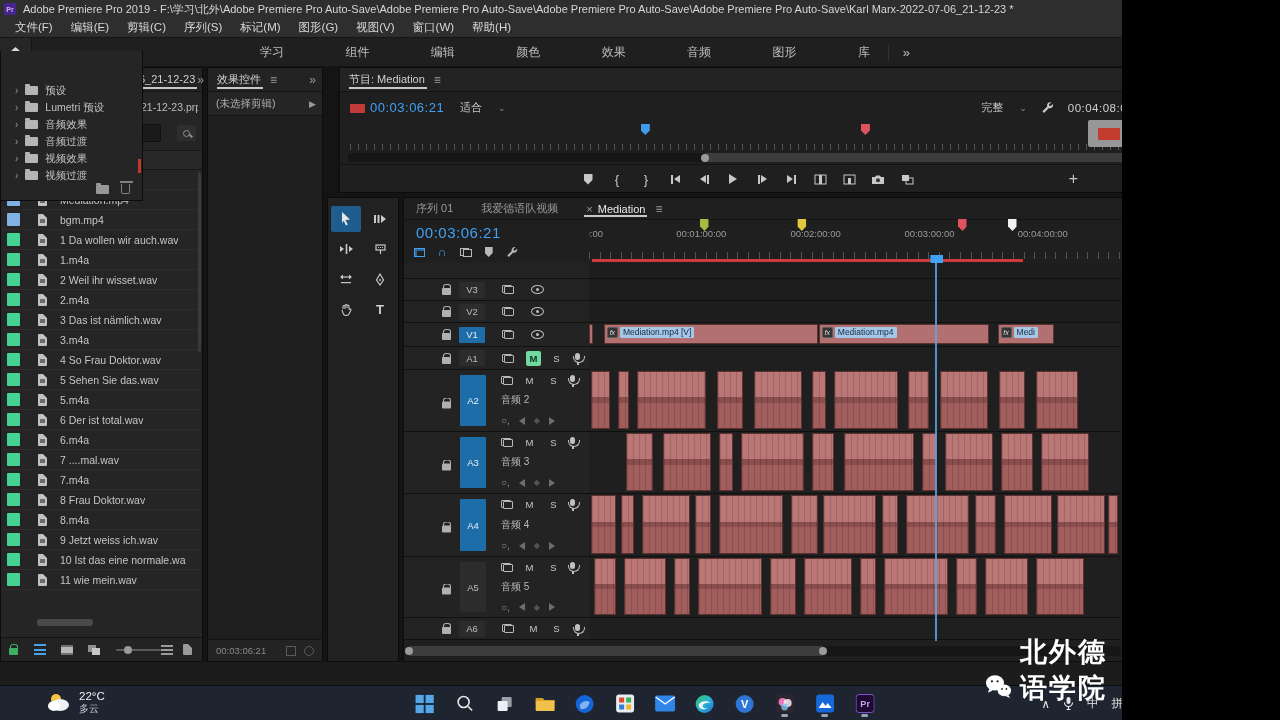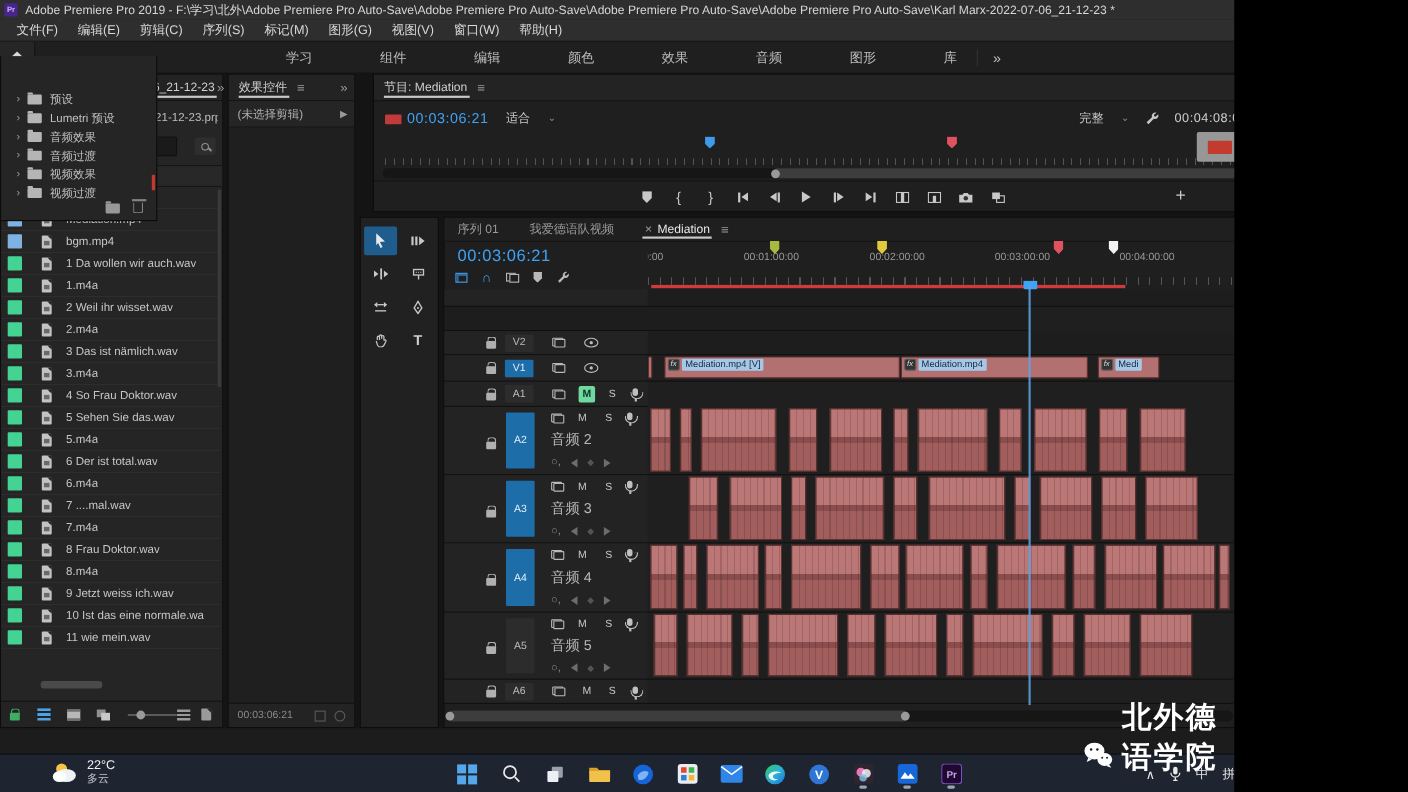--- a/index.html
+++ b/index.html
@@ -179,28 +179,28 @@
 .eye::after{content:"";position:absolute;left:3.5px;top:1.5px;width:3px;height:3px;border-radius:50%;background:#bdbdbd}
 .msbtn{width:15px;height:15px;display:flex;align-items:center;justify-content:center;
   font-size:9.5px;color:#c8c8c8;border-radius:2px}
 .msbtn.muted{background:var(--mute-green);color:#0c3321;font-weight:bold}
 .mic{width:5px;height:7px;background:#c0c0c0;border-radius:2.5px;position:relative;margin-top:-3px}
 .mic::before{content:"";position:absolute;left:-2.5px;top:3px;width:10px;height:6px;
   border:1.5px solid #c0c0c0;border-top:none;border-radius:0 0 6px 6px}
 .mic::after{content:"";position:absolute;left:1.5px;bottom:-5px;width:2px;height:3px;background:#c0c0c0}
 .ahead-rows{position:absolute;left:97px;right:2px;top:0;bottom:0;display:flex;flex-direction:column}
 .ahead-rows>div{flex:1;display:flex;align-items:center;gap:9px}
-.aname{font-size:13px;color:#b8b8b8}
+.aname{font-size:10px;color:#b8b8b8}
 .kf{font-size:10px;color:#8f8f8f}
 .dim{opacity:.45}
 .diam{color:#8f8f8f;font-size:8px}
 .lock-abs{position:absolute;left:38px;top:50%;transform:translateY(-50%)}
 .label-abs{position:absolute;left:56px;top:5px;bottom:5px;width:26px;height:auto}
 .vclip{position:absolute;top:1px;bottom:2px;background:var(--clip-body);border:1px solid #5e3131;border-radius:1px;overflow:hidden}
-.vchip{display:flex;align-items:flex-start;height:12px;margin:1px 0 16px 2px;gap:2px;max-width:96%;overflow:hidden}
+.vchip{display:flex;align-items:center;height:12px;margin:1px 0 16px 2px;gap:2px;max-width:96%;overflow:hidden}
 .fxb{flex:0 0 auto;width:11px;height:11px;background:#343434;border:1px solid #5c5c5c;color:#ddd;
   font-size:7px;font-style:italic;display:flex;align-items:center;justify-content:center;border-radius:2px}
 .vlabel{background:var(--clip-label);color:#14293d;font-size:8.5px;padding:0 3px;white-space:nowrap;
   overflow:hidden;height:11px;line-height:11px;border-radius:1px}
 .aclip{position:absolute;top:1px;bottom:2px;border:1px solid #5e3131;
   background:linear-gradient(180deg,#bb7676 0 45%,#8a4d4d 45% 55%,#a25d5d 55% 100%)}
 .aclip::after{content:"";position:absolute;inset:0;
   background:repeating-linear-gradient(90deg,rgba(0,0,0,.14) 0 1px,transparent 1px 6px)}
 .aclip .fxb{position:absolute;top:1px;left:1px;z-index:2}
 .tl-vscroll-line{position:absolute;left:722px;top:78px;width:2px;height:340px;background:#3a3a3a}
@@ -685,20 +685,28 @@
         </div>
       <div class="ph-handle" id="playheadHandle" style="left: calc(65.3% - 6px);"></div>
     </div>
     <div class="ph-line" id="playheadLine" style="left: 531.396px;"></div>
     <div class="tl-body" id="tlBody">
         <div class="trow" style="height: 16px;">
           <div class="thead" style="height: 16px;"></div>
           <div class="lane empty" style="height: 16px;"></div>
         </div>
         <div class="trow" style="height: 22px;">
+          <div class="thead" style="height: 22px;">
+            <div class="thead-flex">
+              <span class="lk"></span>
+              <span class="tlabel" style="margin-left: 8px;">V3</span>
+              <span class="sync" style="margin-left: 17px;"></span>
+              <span class="eye" style="margin-left: 17px;"></span>
+            </div>
+          </div>
           <div class="lane empty" style="height: 22px;"></div>
         </div>
         <div class="trow" style="height: 22px;">
           <div class="thead" style="height: 22px;">
             <div class="thead-flex">
               <span class="lk"></span>
               <span class="tlabel" style="margin-left: 8px;">V2</span>
               <span class="sync" style="margin-left: 17px;"></span>
               <span class="eye" style="margin-left: 17px;"></span>
             </div>

